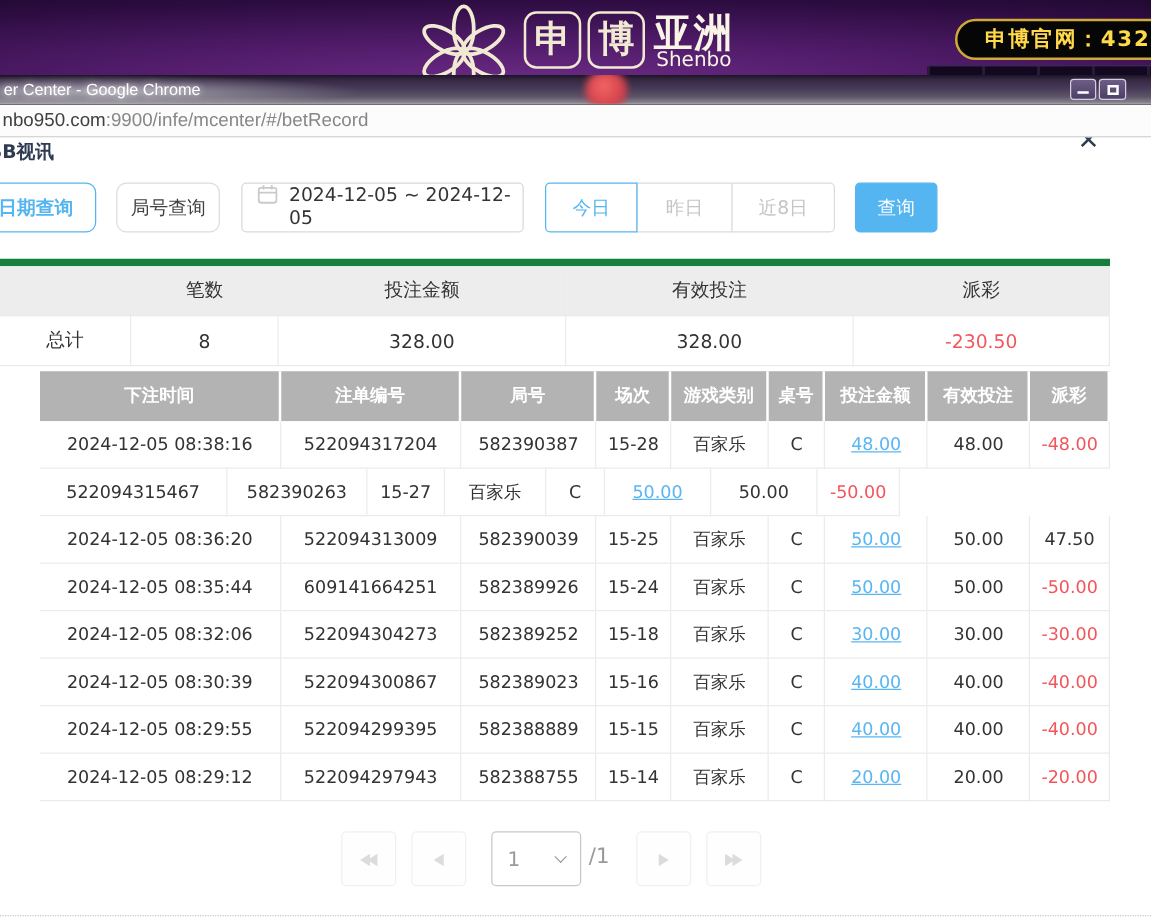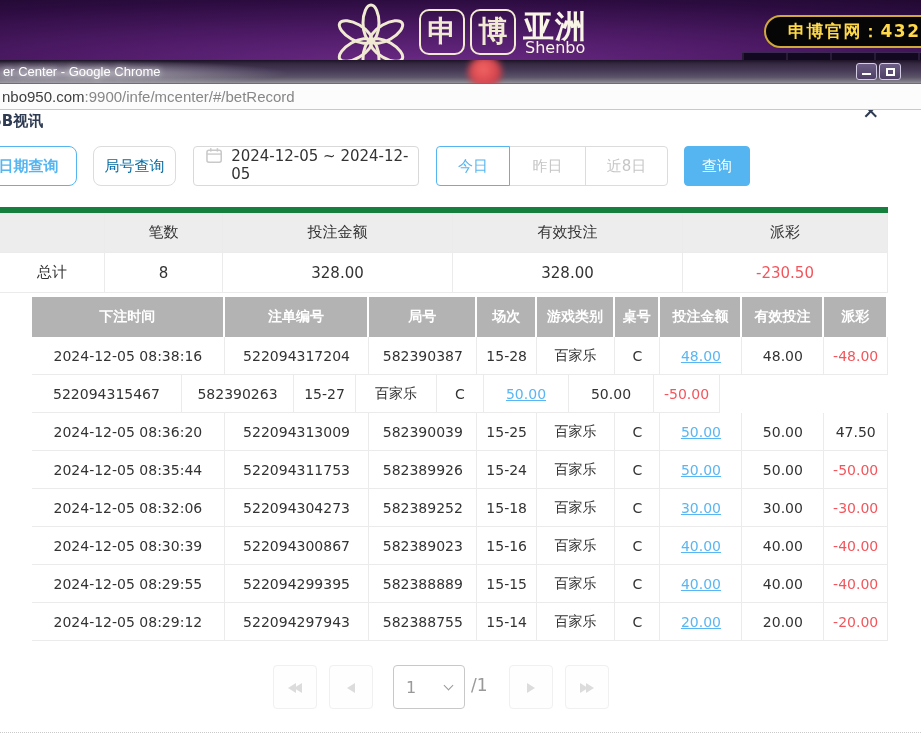--- a/index.html
+++ b/index.html
@@ -44,21 +44,21 @@
 
   
   .content { position:absolute; left:0; top:110px; width:921px; height:626px; background:#fff; overflow:hidden; }
   .section-title { position:absolute; left:-9px; top:2px; font-size:15px; font-weight:bold; color:#2e3b52; }
   .close-x { position:absolute; left:862px; top:-10px; font-size:21px; color:#2e3b52; cursor:pointer; }
 
   
   .btn { position:absolute; top:36px; height:40px; display:flex; align-items:center; justify-content:center;
     font-size:15px; background:#fff; }
   .q-date { left:-20px; width:97px; border:1px solid #54b5f0; border-radius:8px; color:#54b5f0; font-weight:bold; }
-  .q-round { left:93px; width:83px; border:1px solid #dcdcdc; border-radius:8px; color:#0369a1; }
+  .q-round { left:93px; width:83px; border:1px solid #dcdcdc; border-radius:8px; color:#404040; }
   .date-input { position:absolute; left:193px; top:36px; width:226px; height:40px; border:1px solid #d9d9d9;
     border-radius:4px; background:#fff; display:flex; align-items:flex-start; }
   .cal-icon { margin-left:12px; }
   .date-text { margin-left:9px; color:#333; font-size:15px; }
   .seg { border-radius:0; }
   .seg-today { left:436px; width:74px; border:1px solid #54b5f0; color:#54b5f0; border-radius:4px 0 0 4px; z-index:2; }
   .seg-yest { left:509px; width:77px; border:1px solid #dcdcdc; color:#c6c6c6; z-index:1; }
   .seg-last8 { left:585px; width:83px; border:1px solid #dcdcdc; color:#c6c6c6; border-radius:0 4px 4px 0; }
   .q-search { left:684px; width:66px; background:#54b5f0; border:1px solid #54b5f0; border-radius:4px; color:#fff; }
 
@@ -223,21 +223,21 @@
             <div class="tcell c4">百家乐</div>
             <div class="tcell c5">C</div>
             <div class="tcell c6">
               <span class="link">50.00</span>
             </div>
             <div class="tcell c7">50.00</div>
             <div class="tcell c8">47.50</div>
           </div>
           <div class="trow">
             <div class="tcell c0">2024-12-05 08:35:44</div>
-            <div class="tcell c1">522094311753</div>
+            <div class="tcell c1">609141664251</div>
             <div class="tcell c2">582389926</div>
             <div class="tcell c3">15-24</div>
             <div class="tcell c4">百家乐</div>
             <div class="tcell c5">C</div>
             <div class="tcell c6">
               <span class="link">50.00</span>
             </div>
             <div class="tcell c7">50.00</div>
             <div class="tcell c8 neg">-50.00</div>
           </div>

